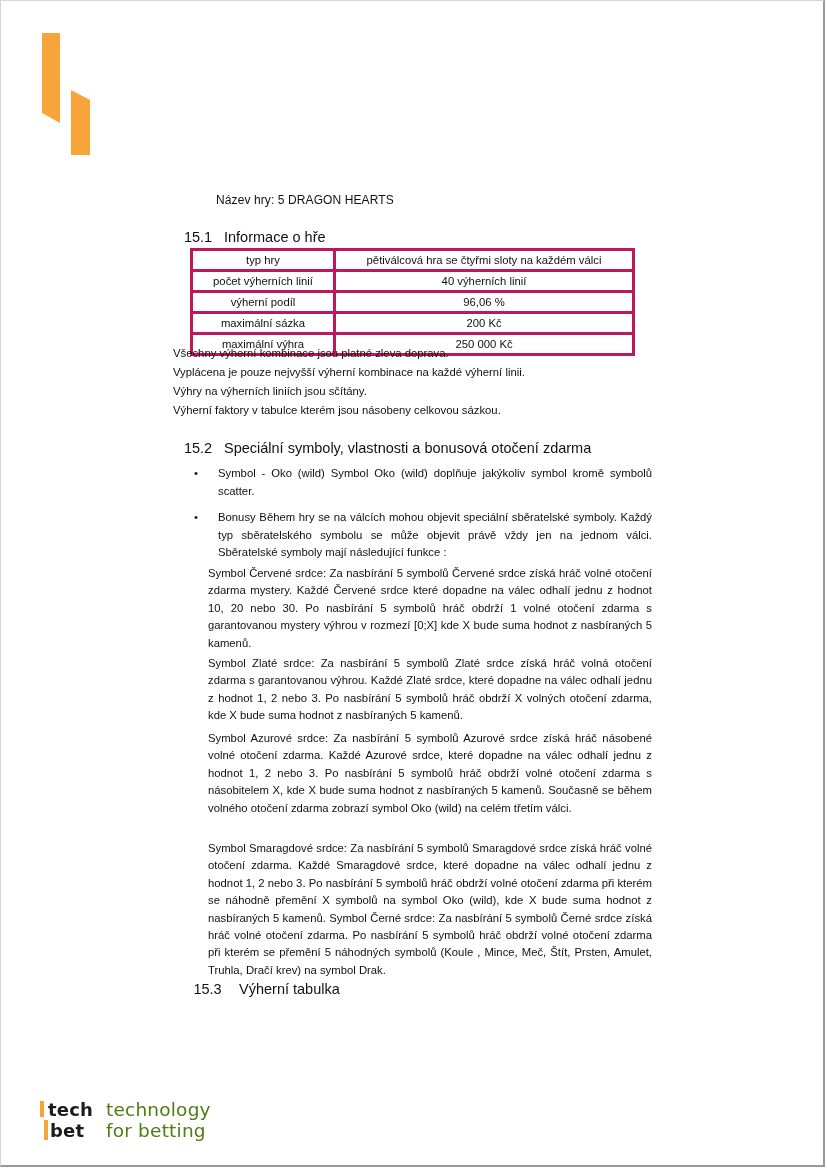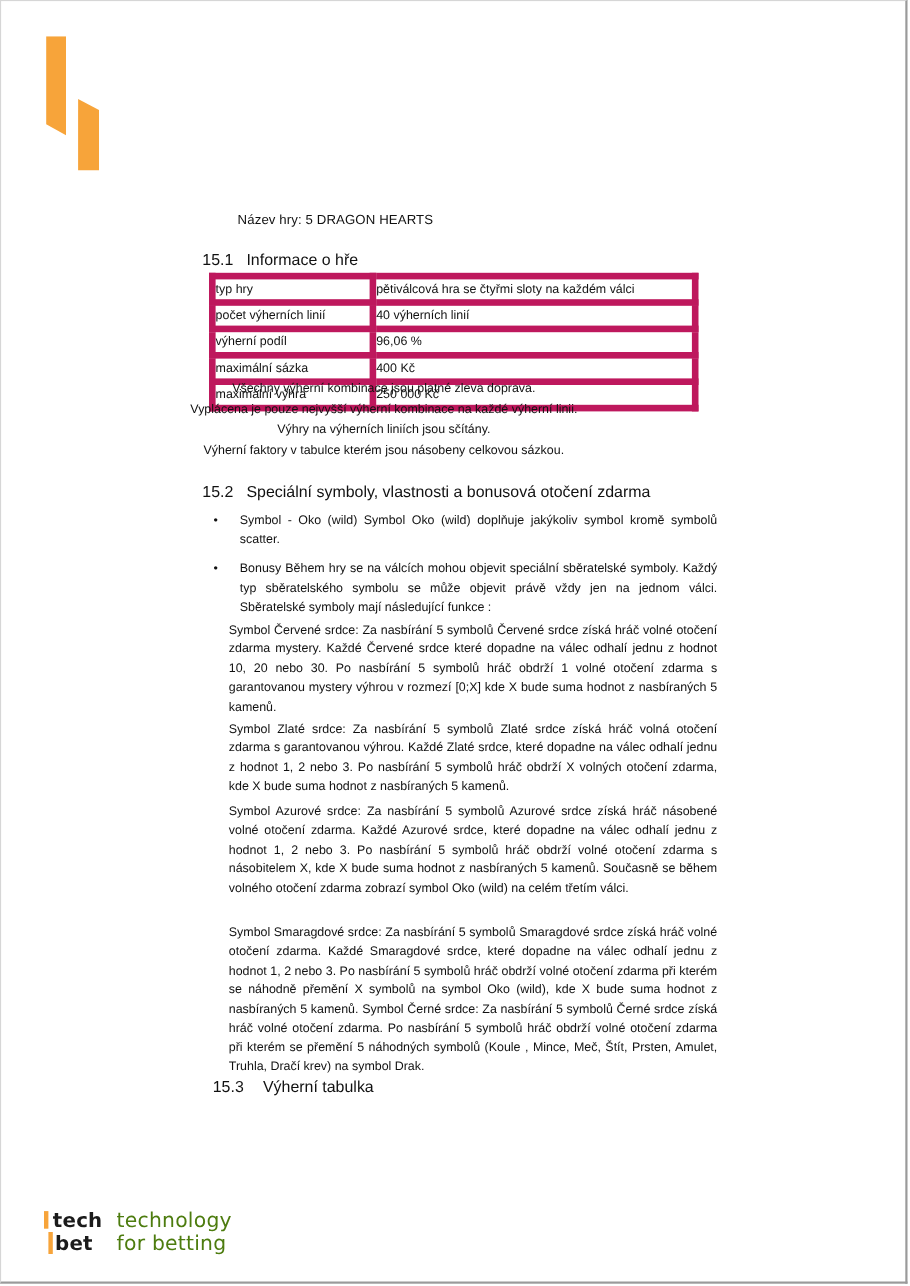--- a/index.html
+++ b/index.html
@@ -21,26 +21,26 @@
   }
   .section-heading {
     position: absolute; font-size: 14.5px; color: #111; white-space: nowrap;
   }
   .section-heading .num { display: inline-block; text-align: center; }
   .info-table {
     position: absolute; left: 190px; top: 248px; width: 445px;
     border-collapse: collapse; font-size: 11.3px; color: #111;
   }
   .info-table td {
-    border: 6px solid #be185d; height: 18px; padding: 0; text-align: left;
+    border: 3px solid #be185d; height: 18px; padding: 0; text-align: center;
     line-height: 18px; white-space: nowrap;
   }
   .info-table td.label { width: 140px; }
   .lines { position: absolute; left: 173px; top: 344px; font-size: 11.3px; line-height: 19px; color: #111; }
-  .lines div { white-space: nowrap; text-align: center; }
+  .lines div { white-space: nowrap; }
   .bullet-block {
     position: absolute; left: 194px; width: 458px; font-size: 11.3px; line-height: 17.5px; color: #111;
   }
   .bullet-block .dot {
     position: absolute; left: 0; top: 0; width: 13px; text-align: left;
   }
   .bullet-block .text { margin-left: 24px; text-align: justify; text-align-last: left; }
   .para {
     position: absolute; left: 208px; width: 444px; font-size: 11.3px; line-height: 17.4px;
     text-align: justify; text-align-last: left; color: #111;
@@ -81,21 +81,21 @@
     <tr>
       <td class="label">počet výherních linií</td>
       <td>40 výherních linií</td>
     </tr>
     <tr>
       <td class="label">výherní podíl</td>
       <td>96,06 %</td>
     </tr>
     <tr>
       <td class="label">maximální sázka</td>
-      <td>400 Kč</td>
+      <td>200 Kč</td>
     </tr>
     <tr>
       <td class="label">maximální výhra</td>
       <td>250 000 Kč</td>
     </tr>
   </tbody>
 </table>
 
 <div class="lines">
   <div>Všechny výherní kombinace jsou platné zleva doprava.</div>

